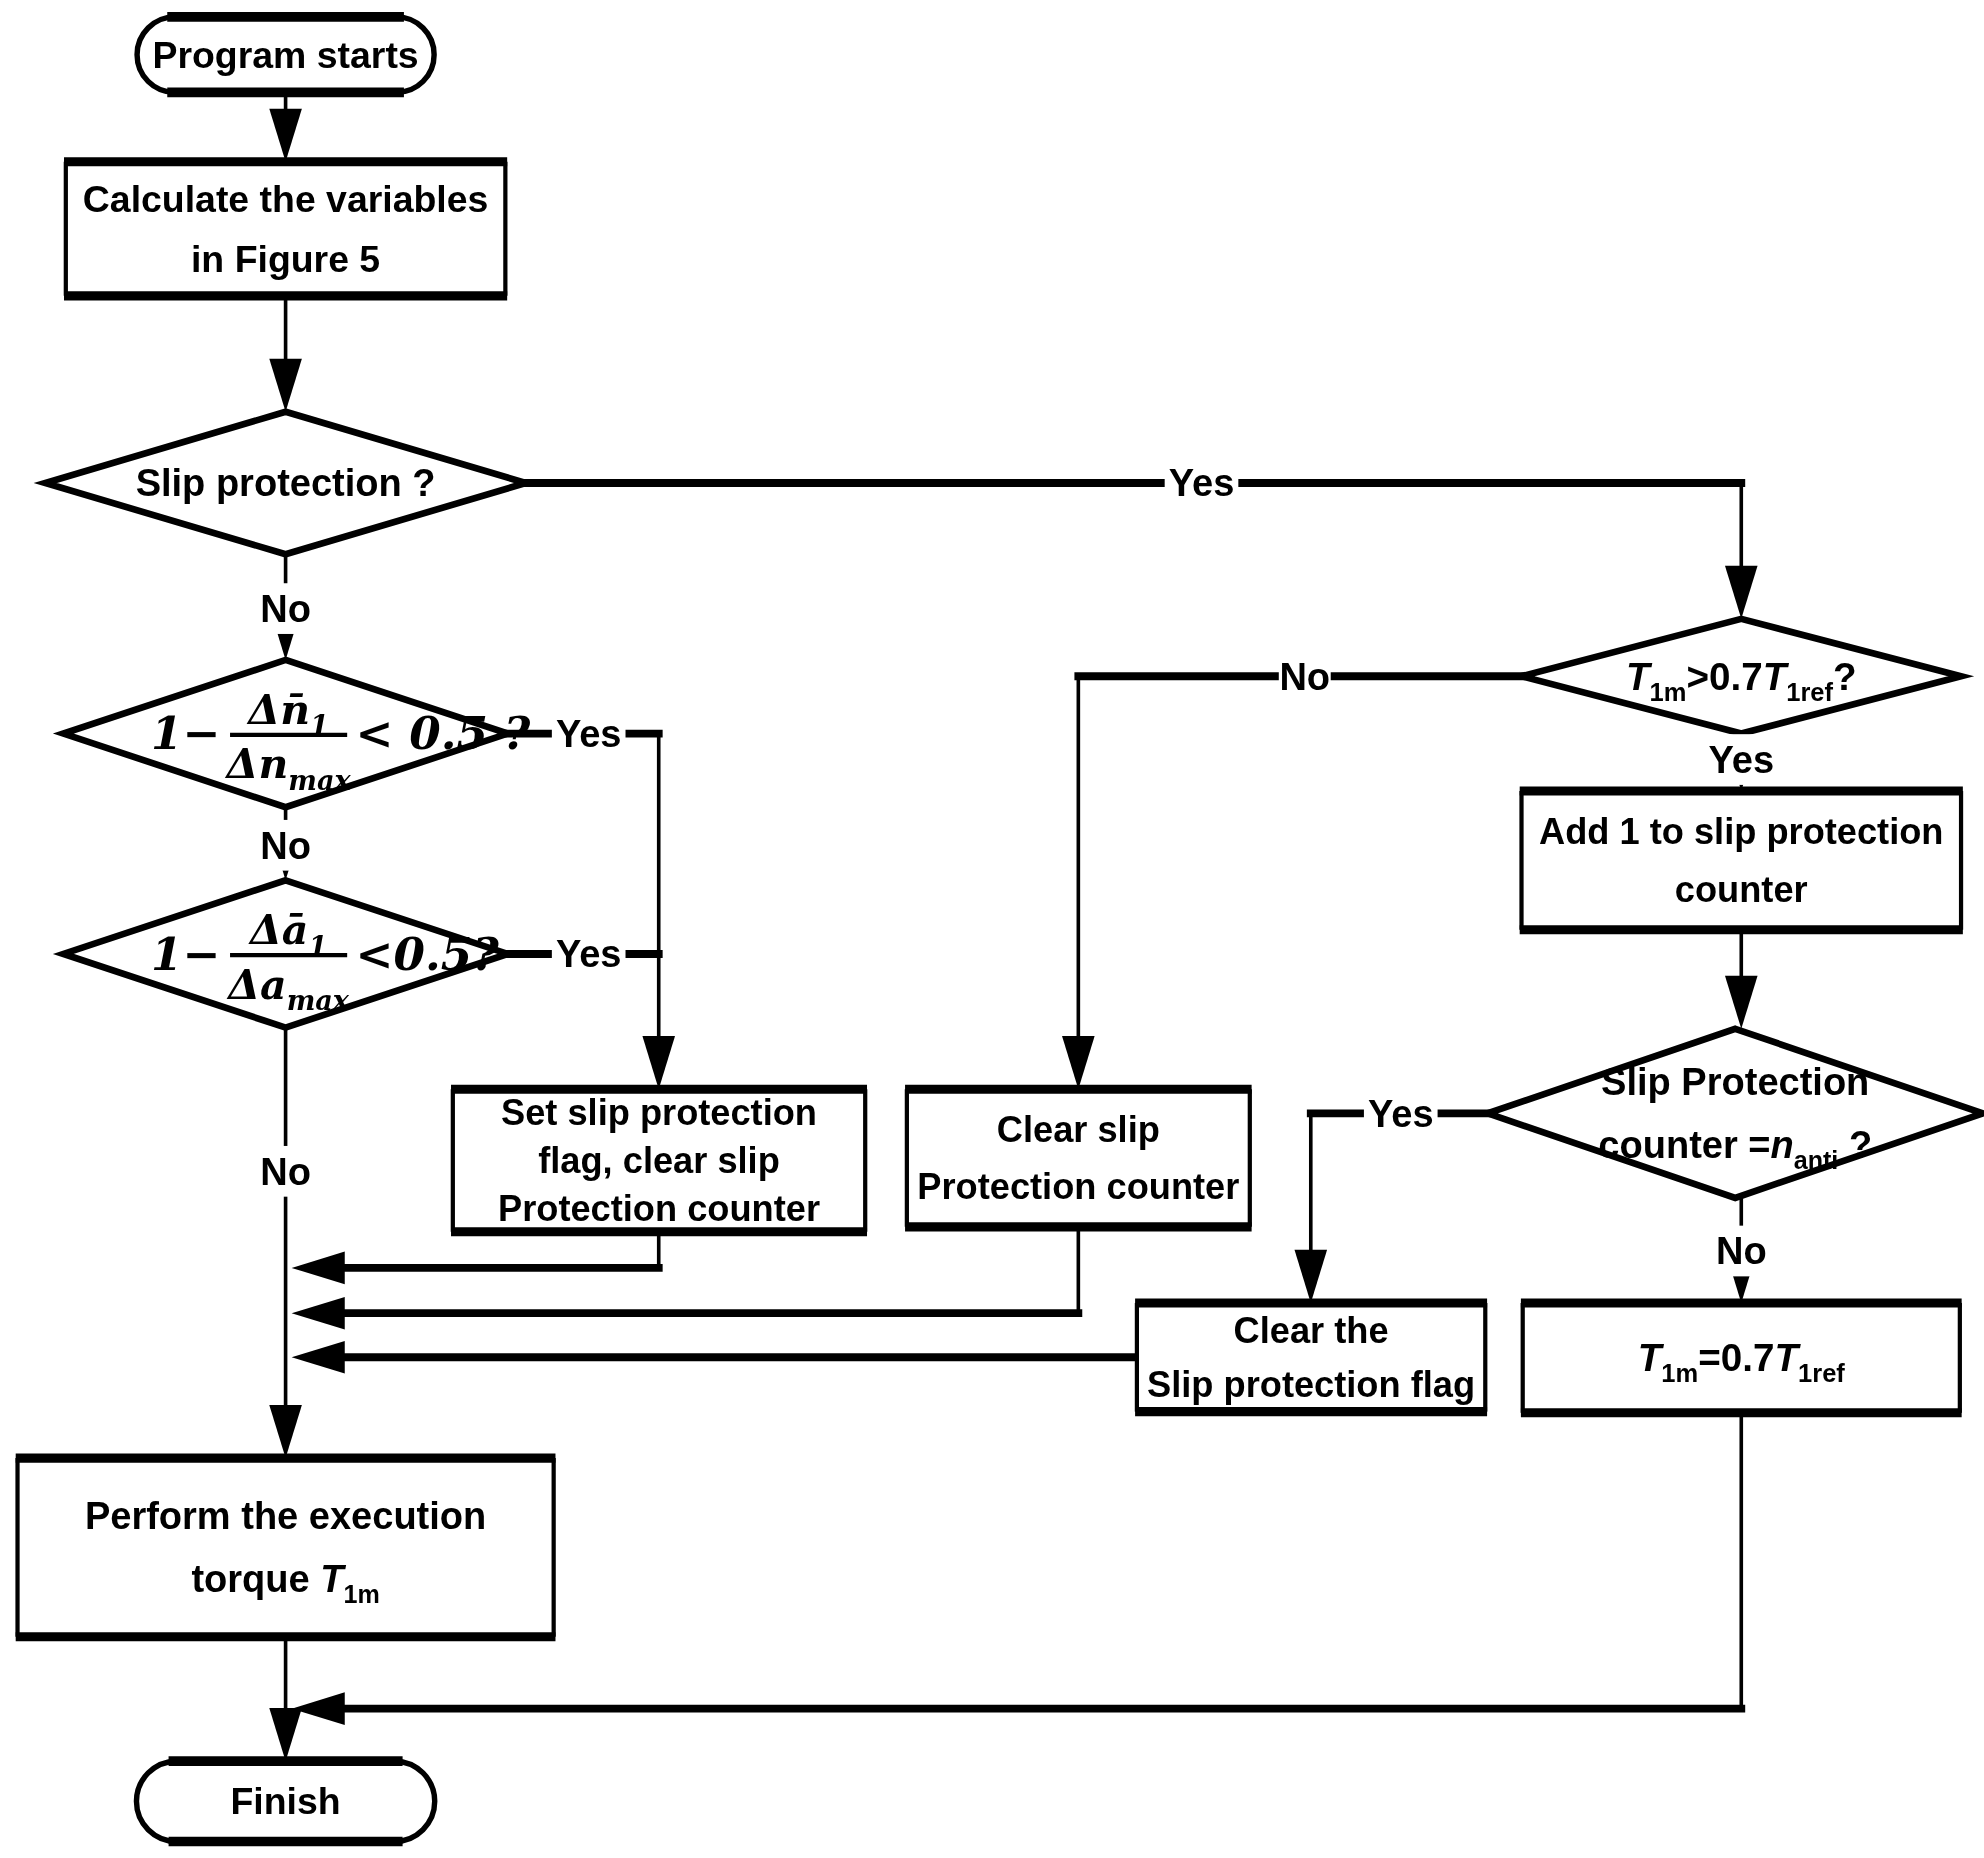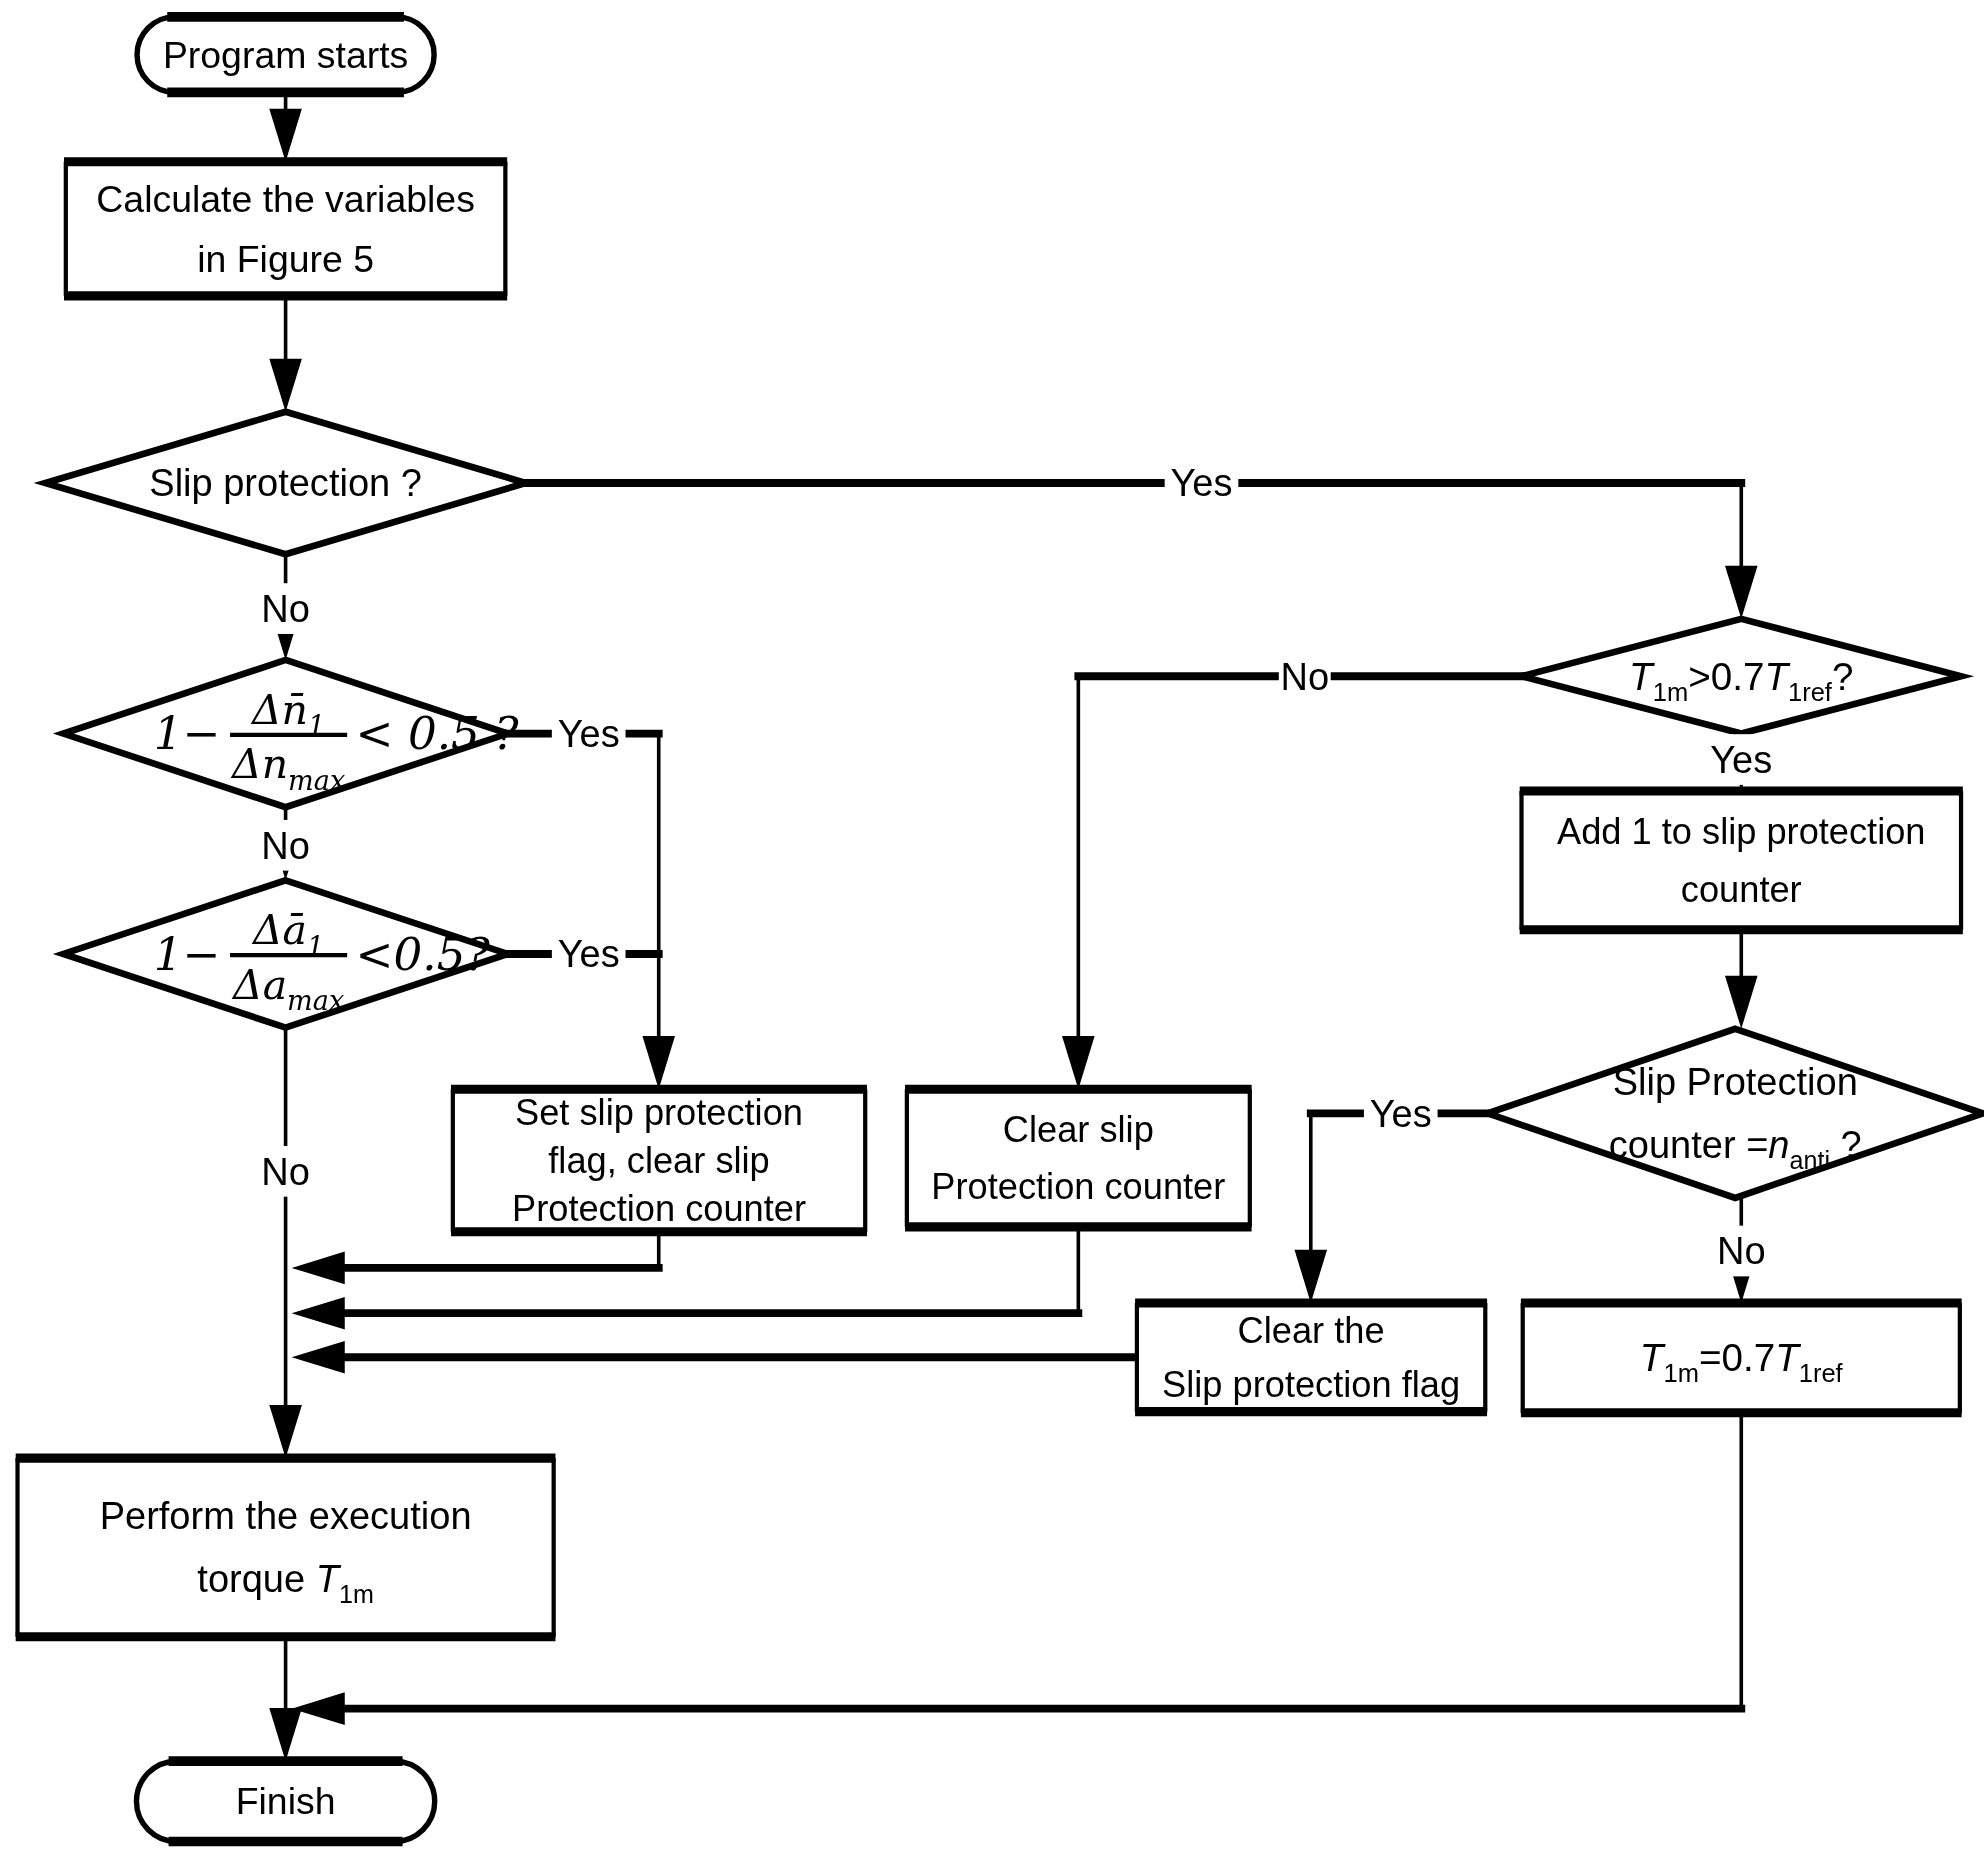--- a/index.html
+++ b/index.html
@@ -1,17 +1,17 @@
 <!DOCTYPE html>
 <html style="font-size:9.7px"><head>
 <meta charset="utf-8">
 <style>
   html,body{margin:0;padding:0;background:#ffffff;}
   body{font-family:"Liberation Sans","DejaVu Sans",sans-serif;}
-  #flow-wrap{width:100%;max-width:1985px;margin:0 auto;background:#ffffff;}
+  #flow-wrap{width:100%;max-width:1985px;margin:0 auto;background:#ffffff;font-weight:bold;}
   svg{display:block;width:100%;height:auto;background:#ffffff;}
   text{user-select:none;}
 </style>
 </head>
 <body>
 
 <div id="flow-wrap">
   <svg id="flow" xmlns="http://www.w3.org/2000/svg" preserveAspectRatio="xMidYMid meet" viewBox="0 0 3286 3077">
       <rect x="0" y="0" width="3286" height="3077" fill="#ffffff"></rect>
       <g>

